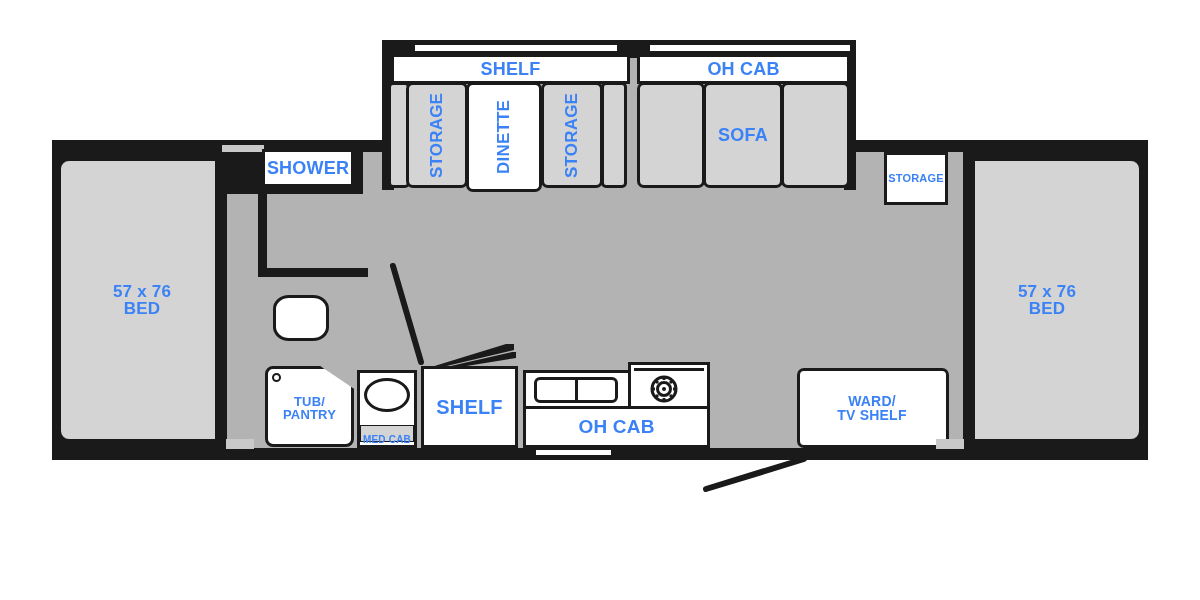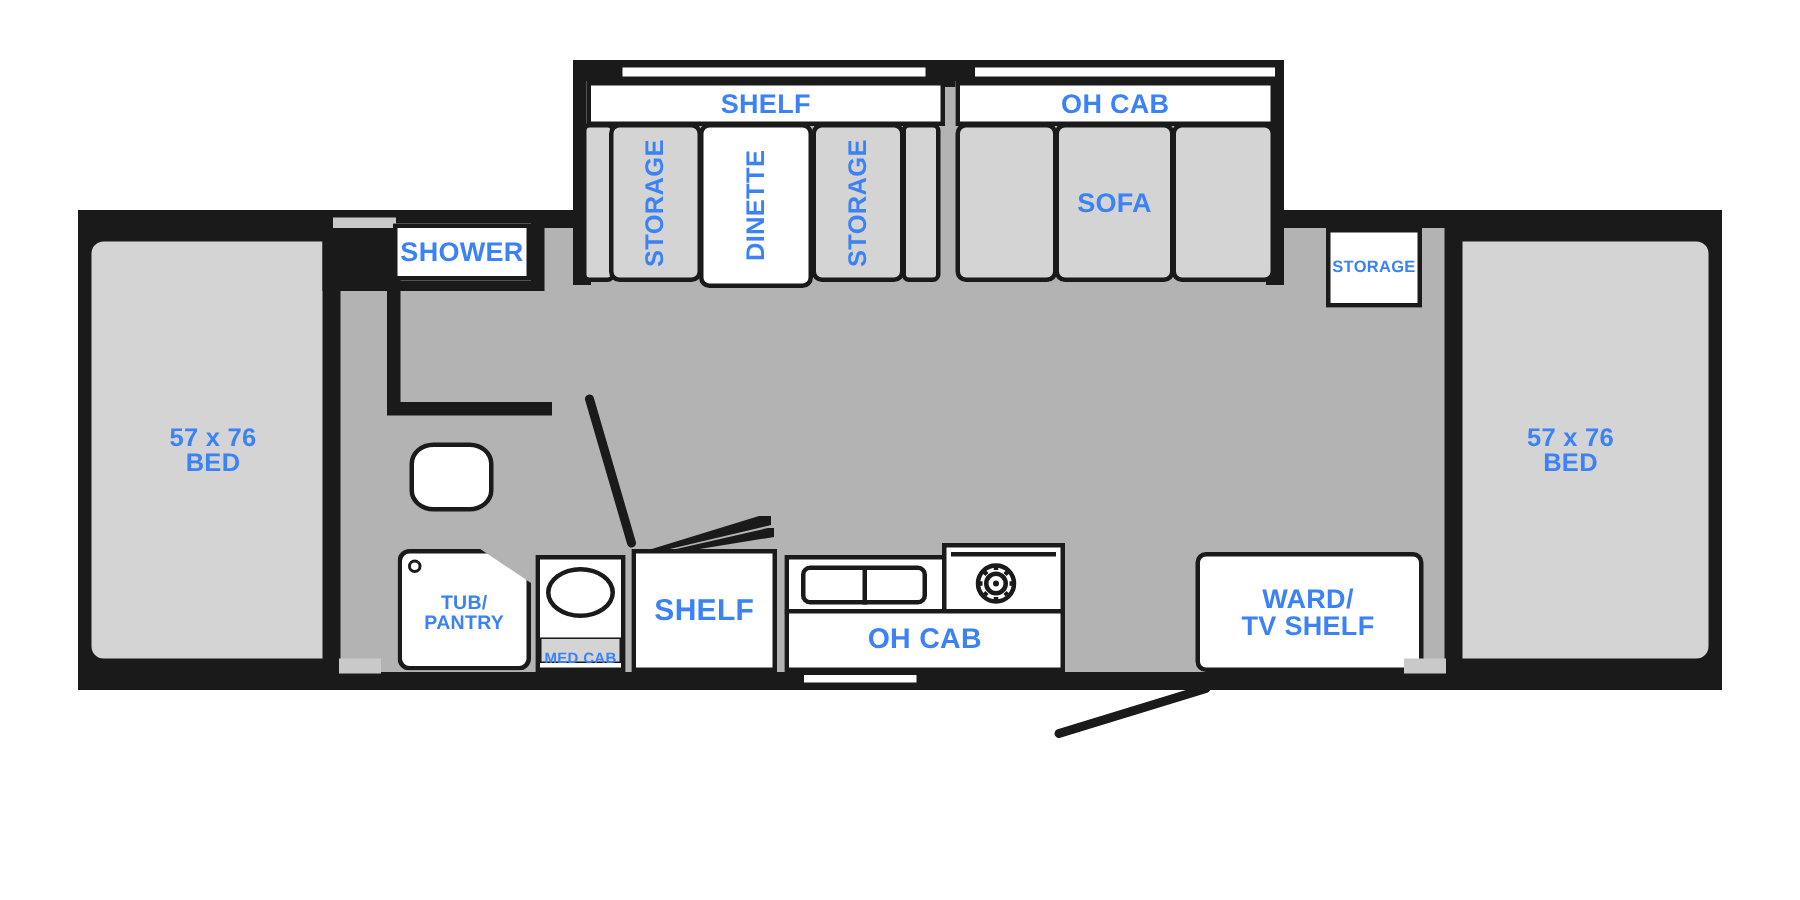--- a/index.html
+++ b/index.html
@@ -154,21 +154,21 @@
       <line x1="20" y1="20" x2="23" y2="23"></line>
       <line x1="23" y1="5" x2="20" y2="8"></line>
       <line x1="8" y1="20" x2="5" y2="23"></line>
     </g>
   </svg>
 
   <div class="abs unit-white" style="left:523px;top:406px;width:187px;height:42px;"></div>
   <div class="lbl" style="left:523px;top:406px;width:187px;height:42px;font-size:19px;">OH CAB</div>
 
   <div class="abs unit-white r6" style="left:797px;top:368px;width:152px;height:80px;"></div>
-  <div class="lbl" style="left:797px;top:368px;width:150px;height:80px;font-size:18px;">WARD/
+  <div class="lbl" style="left:797px;top:368px;width:150px;height:80px;font-size:14px;">WARD/
 TV SHELF</div>
 
   <div class="abs winstrip" style="left:536px;top:450px;width:75px;height:5px;"></div>
 
   <div class="abs slide-gray" style="left:226px;top:439px;width:28px;height:10px;"></div>
   <div class="abs slide-gray" style="left:936px;top:439px;width:28px;height:10px;"></div>
 
   <svg class="abs" style="left:700px;top:455px;width:110px;height:40px;" viewBox="0 0 110 40">
     <line x1="6" y1="34" x2="104" y2="4" stroke="#1a1a1a" stroke-width="6" stroke-linecap="round"></line>
   </svg>

